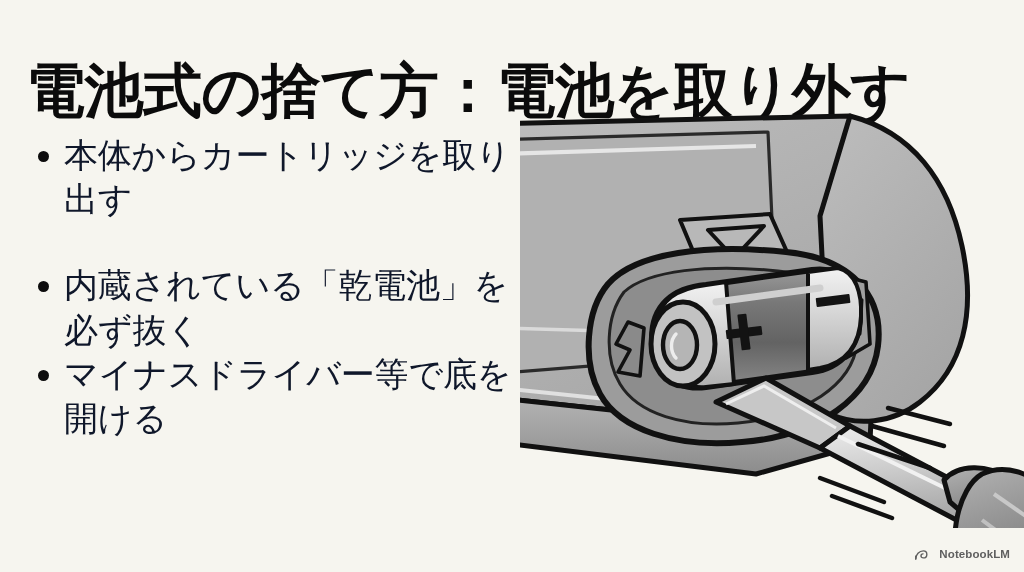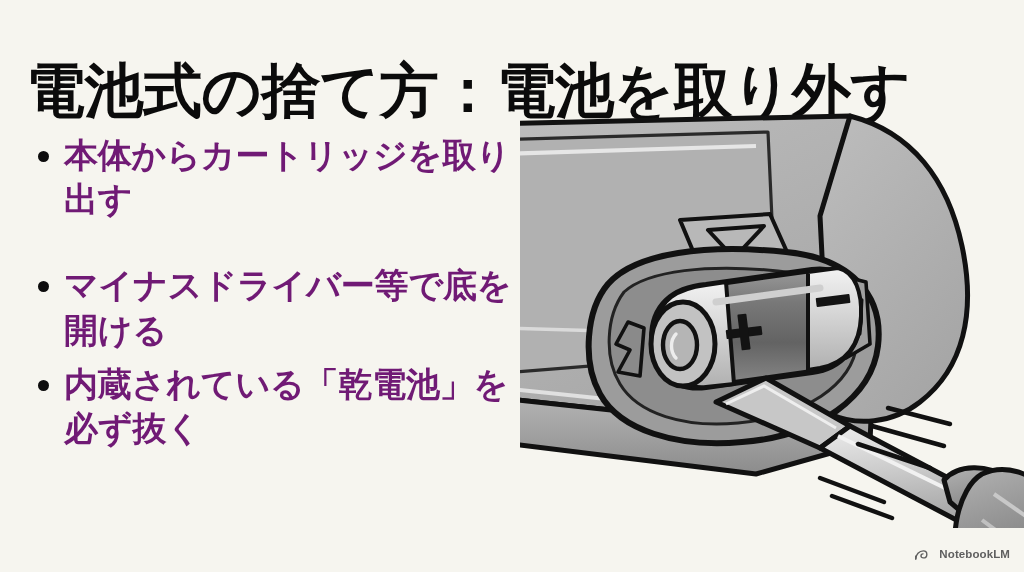--- a/index.html
+++ b/index.html
@@ -42,23 +42,23 @@
   
   #bullets {
     position: absolute;
     left: 34px;
     top: 133px;
     width: 500px;
   }
   .bullet {
     position: relative;
     padding-left: 30px;
-    color: #701a75;
+    color: #0f172a;
     font-size: 34px;
-    font-weight: 700;
+    font-weight: 400;
     line-height: 1.30;
     letter-spacing: -0.2px;
     font-family: "DejaVu Sans", "Liberation Sans", sans-serif;
   }
   .bullet-0 { margin-bottom: 42px; }
   .bullet-1 { margin-bottom: 10px; }
   .bullet-dot {
     position: absolute;
     left: 4px;
     top: 18px;
@@ -103,28 +103,28 @@
 
   <h1 id="slide-title">電池式の捨て方：電池を取り外す</h1>
 
   <div id="bullets">
 
     <div class="bullet bullet-0">
       <span class="bullet-dot"></span>
       <span class="bullet-text">本体からカートリッジを取り出す</span>
     </div>
 
+    <div class="bullet bullet-2">
+      <span class="bullet-dot"></span>
+      <span class="bullet-text">内蔵されている「乾電池」を必ず抜く</span>
+    </div>
+
     <div class="bullet bullet-1">
       <span class="bullet-dot"></span>
       <span class="bullet-text">マイナスドライバー等で底を開ける</span>
-    </div>
-
-    <div class="bullet bullet-2">
-      <span class="bullet-dot"></span>
-      <span class="bullet-text">内蔵されている「乾電池」を必ず抜く</span>
     </div>
 
   </div>
 
   <div id="illustration">
     <svg viewBox="0 0 504 432" xmlns="http://www.w3.org/2000/svg">
       <defs>
         <linearGradient id="gTop" x1="0" y1="0" x2="0.6" y2="1">
           <stop offset="0" stop-color="#bdbdbd"></stop>
           <stop offset="1" stop-color="#a6a6a6"></stop>

